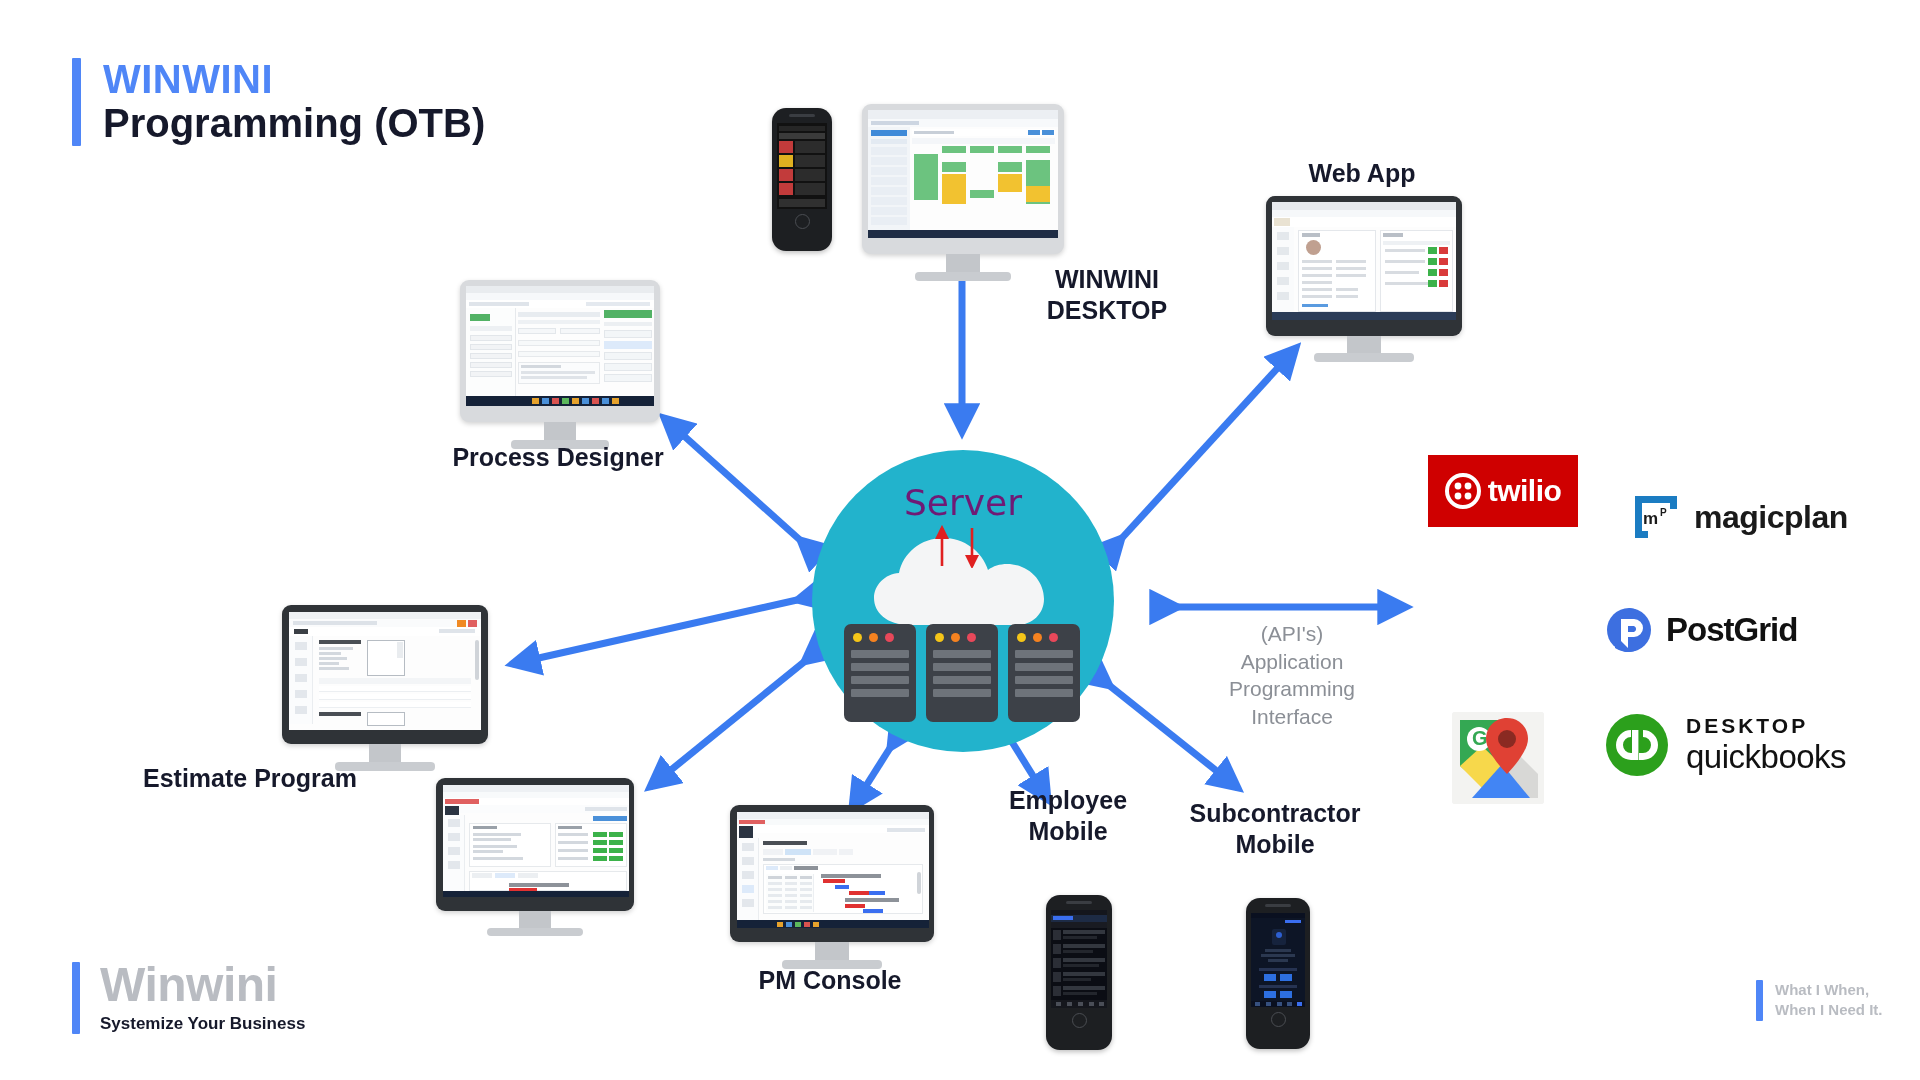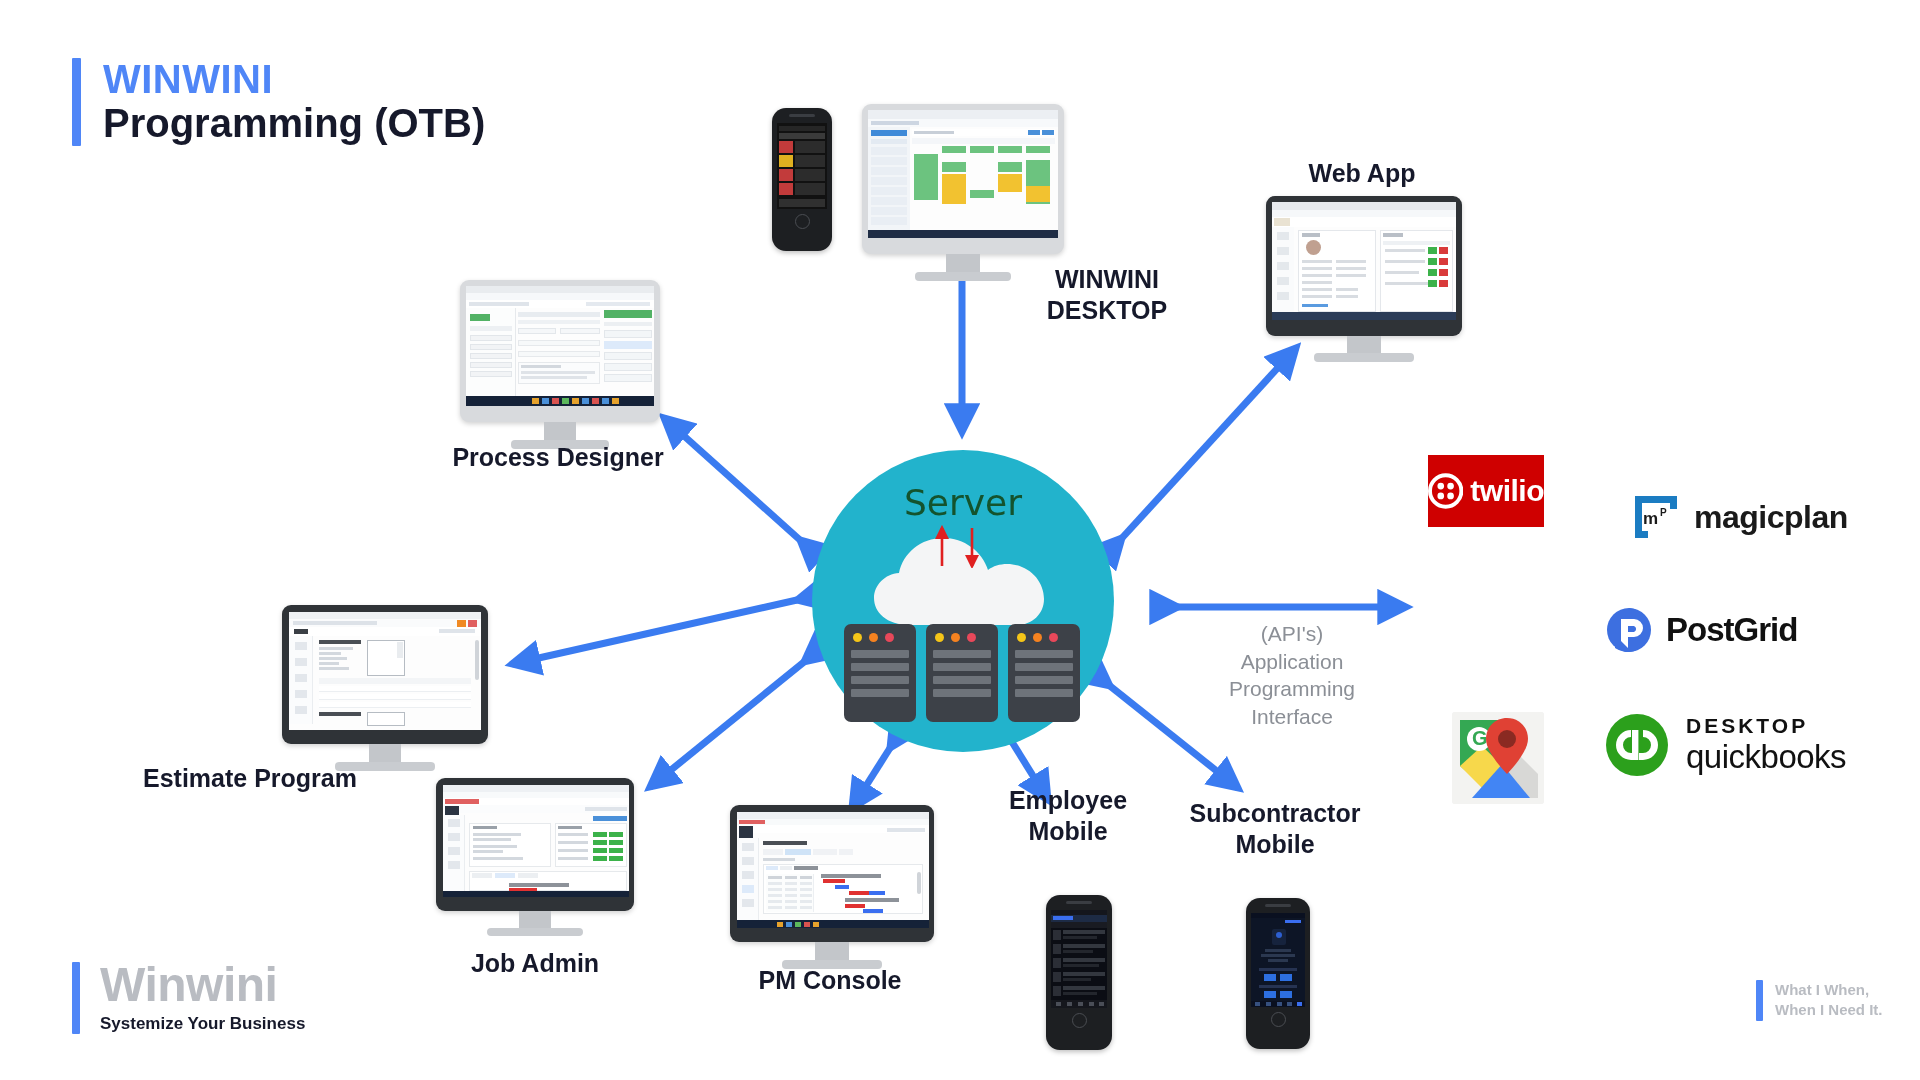--- a/index.html
+++ b/index.html
@@ -32,21 +32,21 @@
   .hub {
     position: absolute; left: 812px; top: 450px;
     width: 302px; height: 302px; border-radius: 50%;
     background: #22b3cc;
   }
   .hub .cloud {
     position: absolute; left: 60px; top: 78px; width: 185px; height: 105px;
   }
   .hub .hub-label {
     position: absolute; width: 100%; text-align: center;
-    font-size: 36px; color: #14532d; font-weight: 400;
+    font-size: 36px; color: #701a75; font-weight: 400;
     font-family: "DejaVu Sans", sans-serif;
   }
   .hub .label-server { top: 32px; }
   .hub .label-database { top: 100px; }
   .hub .sync-arrows { position: absolute; left: 120px; top: 72px; }
   .racks { position: absolute; left: 32px; top: 174px; display: flex; gap: 10px; }
   .rack {
     width: 72px; height: 98px; background: #3d4148; border-radius: 7px;
     padding: 9px 7px 7px; display: flex; flex-direction: column; gap: 5px;
   }
@@ -90,21 +90,21 @@
     margin: 5px auto 0;
   }
   .phone .pspeaker { width: 26px; height: 3px; border-radius: 2px; background: #3a3d42; margin: -14px auto 6px; }
 
   
   .ui { position: absolute; inset: 0; font-size: 2px; }
   .bar { position: absolute; }
 
   
   .logo-item { position: absolute; display: flex; align-items: center; }
-  .twilio-box { width: 116px; height: 72px; background: #cf0000; display: flex; align-items: center; justify-content: center; gap: 7px; }
+  .twilio-box { width: 150px; height: 72px; background: #cf0000; display: flex; align-items: center; justify-content: center; gap: 7px; }
   .twilio-text { color: #fff; font-size: 30px; font-weight: bold; letter-spacing: -.5px; }
   .magicplan-text { font-size: 32px; font-weight: bold; color: #1a1a1a; letter-spacing: -.5px; }
   .zoom-box { width: 106px; height: 104px; background: #0b8ff5; border-radius: 6px; display: flex; flex-direction: column; align-items: center; justify-content: center; gap: 2px; }
   .zoom-text { color: #fff; font-size: 27px; font-weight: bold; letter-spacing: .5px; }
   .postgrid-text { font-size: 33px; font-weight: bold; color: #111; letter-spacing: -1px; }
   .gmaps-box { width: 92px; height: 92px; background: #f3f3f1; position: relative; overflow: hidden; border-radius: 3px; }
   .qb-text-top { font-size: 21px; font-weight: bold; color: #111; letter-spacing: 3px; }
   .qb-text-bot { font-size: 33px; color: #111; letter-spacing: -.5px; }
 </style>
 </head>
@@ -597,21 +597,20 @@
       </div>
       <div class="phome"></div>
     </div>
   </div>
 
   <div class="node-label" style="left:1012px; top:264px; width:190px;">WINWINI
 DESKTOP</div>
   <div class="node-label" style="left:1262px; top:158px; width:200px;">Web App</div>
   <div class="node-label" style="left:100px; top:763px; width:300px;">Estimate Program</div>
   <div class="node-label" style="left:408px; top:442px; width:300px;">Process Designer</div>
-  <div class="node-label" style="left:400px; top:948px; width:270px;">Job Admin</div>
   <div class="node-label" style="left:700px; top:965px; width:260px;">PM Console</div>
   <div class="node-label" style="left:978px; top:785px; width:180px;">Employee
 Mobile</div>
   <div class="node-label" style="left:1160px; top:798px; width:230px;">Subcontractor
 Mobile</div>
 
   <div class="logo-item" style="left:1428px; top:455px;">
     <div class="twilio-box">
       <svg width="36" height="36" viewBox="0 0 36 36">
         <circle cx="18" cy="18" r="16" fill="none" stroke="#fff" stroke-width="4"></circle>

